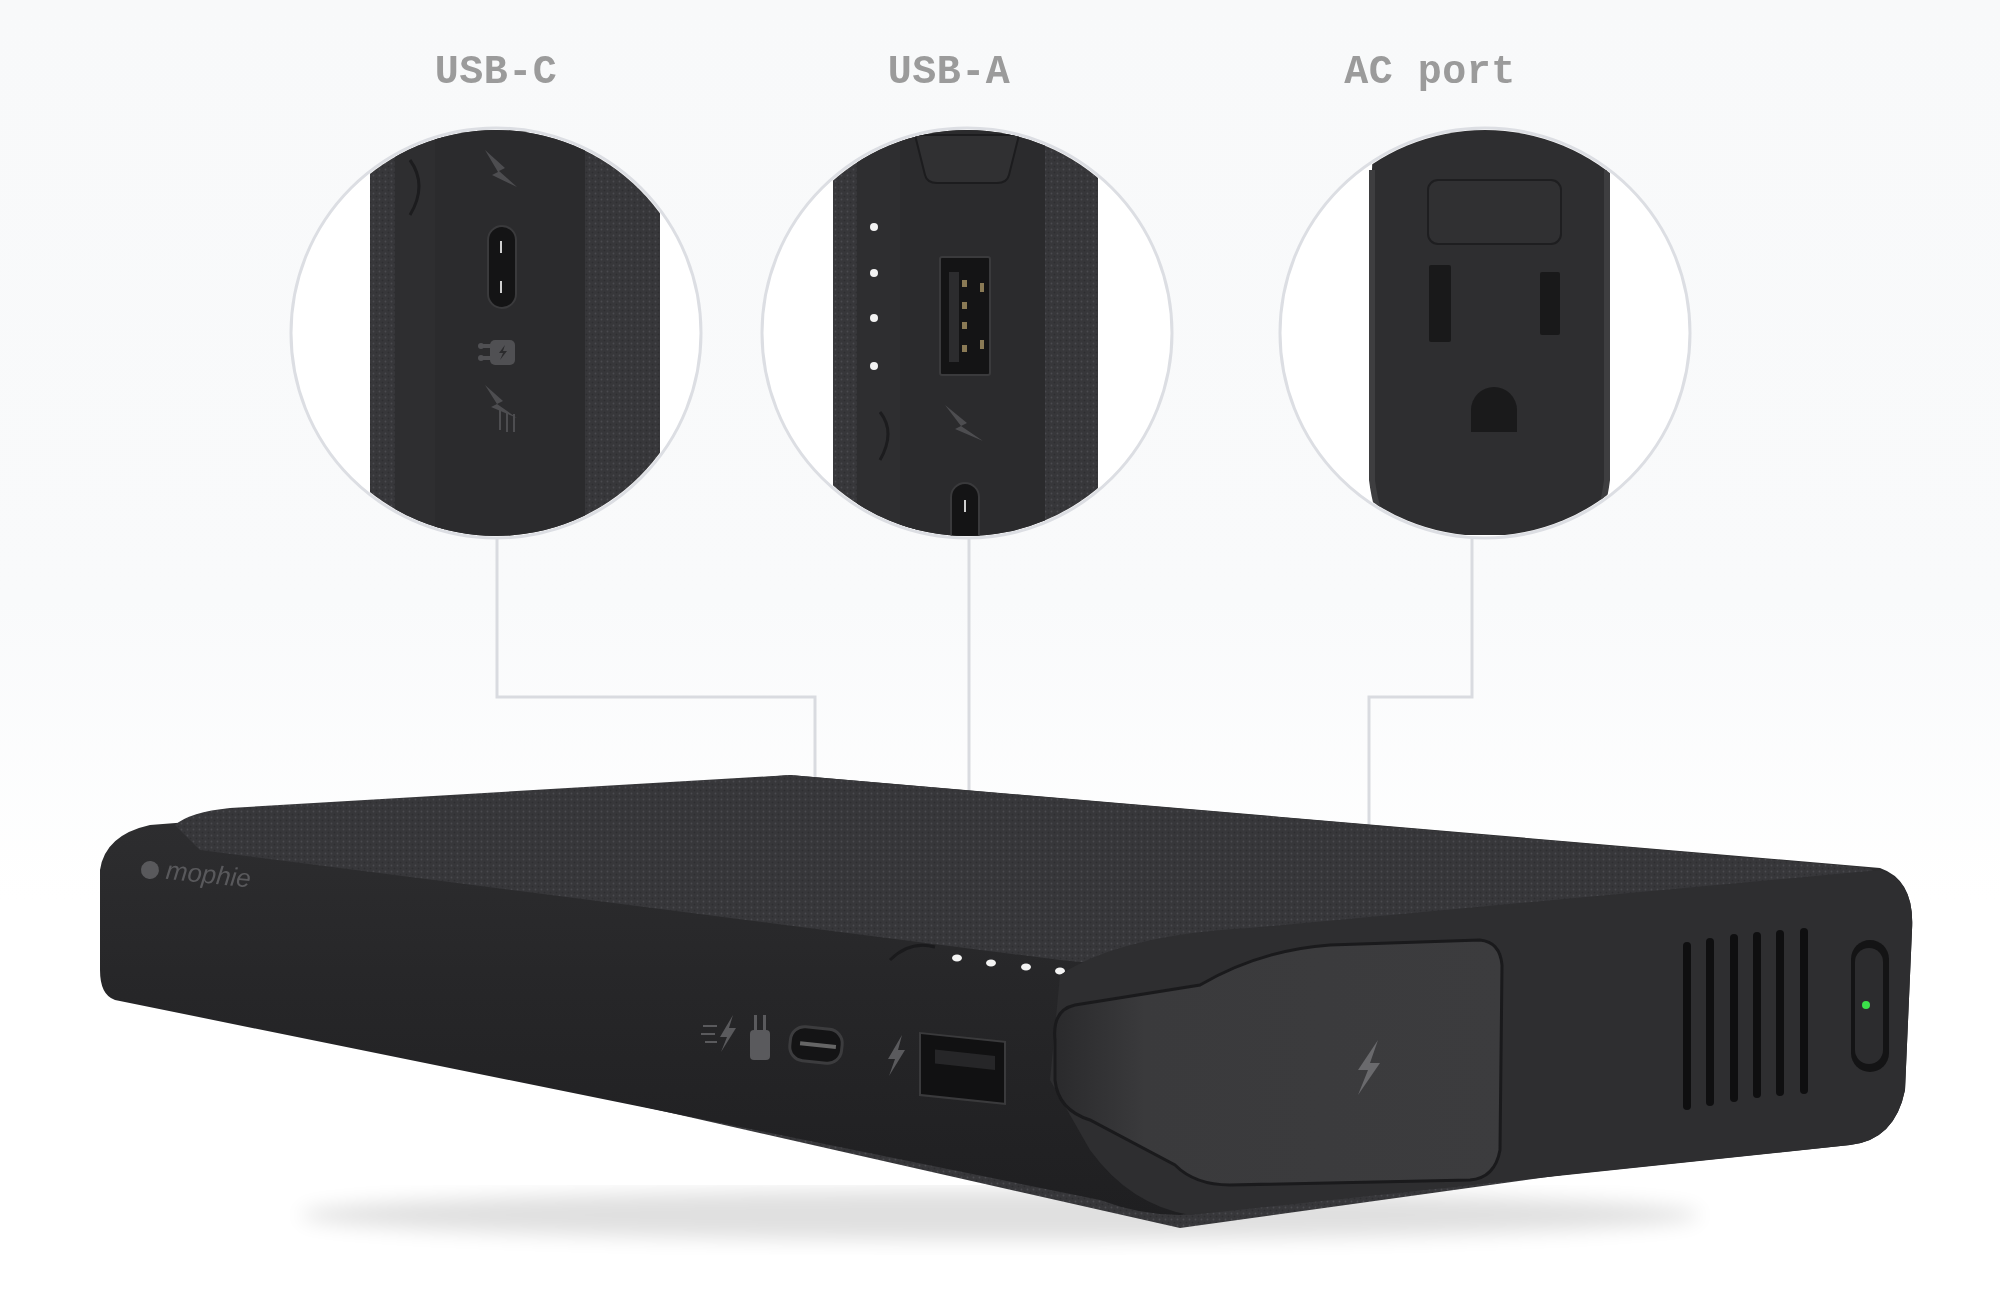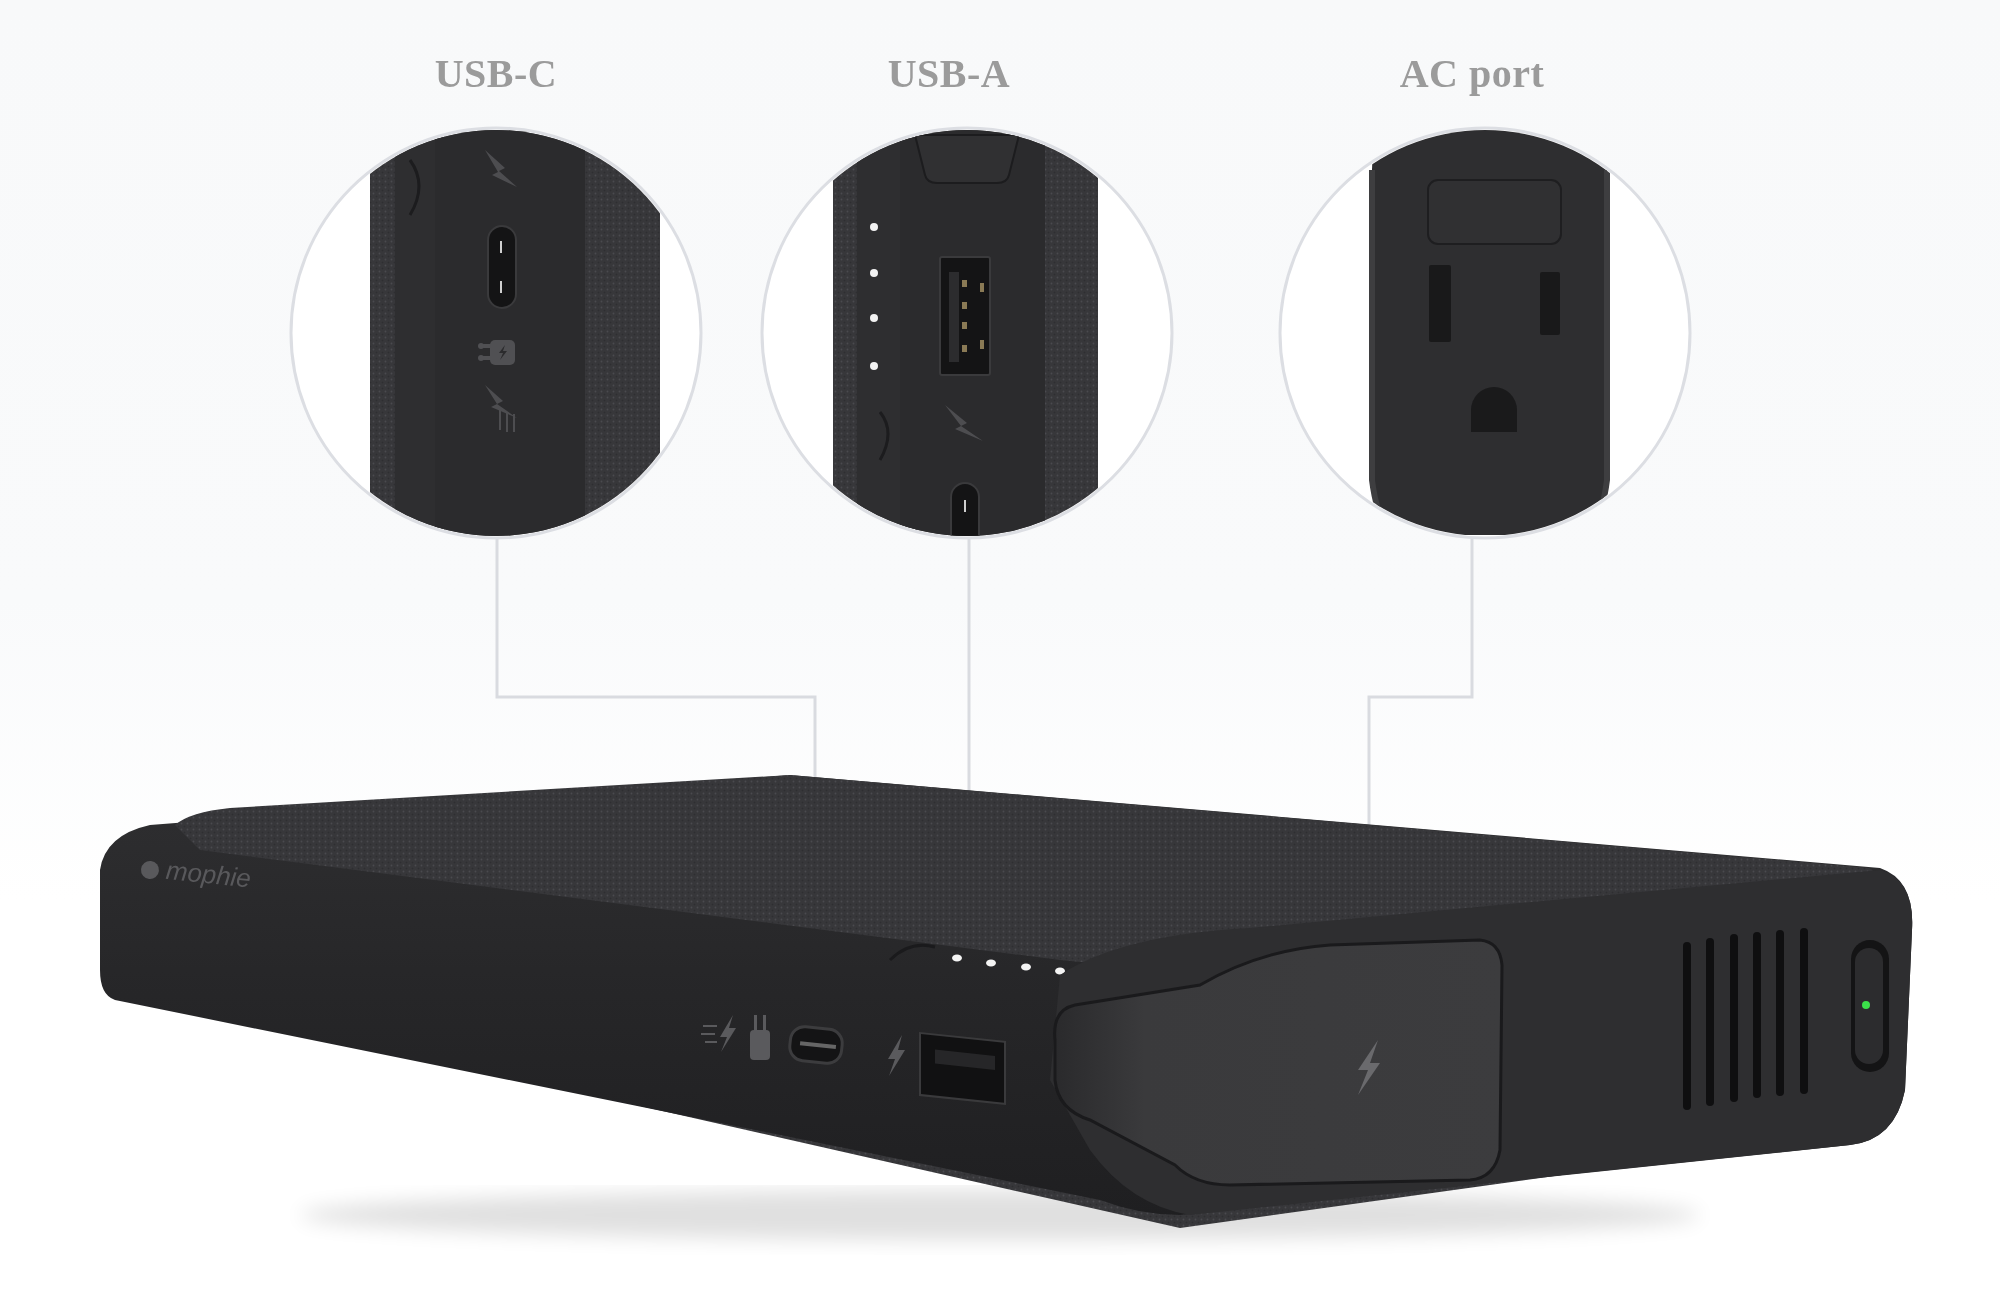--- a/index.html
+++ b/index.html
@@ -4,31 +4,31 @@
 <style>
   html, body { margin:0; padding:0; }
   body {
     width:2000px; height:1292px; overflow:hidden; position:relative;
     background: linear-gradient(to bottom, #f8f9fa 0px, #f9fafb 600px, #ffffff 900px, #ffffff 1292px);
     font-family: "Liberation Sans", "DejaVu Sans", sans-serif;
   }
   .label {
     position:absolute; top:50px; width:300px; text-align:center;
     font-size:40px; font-weight:bold; color:#9b9b9b; letter-spacing:0.5px;
-    font-family: Liberation Serif, serif;
+    font-family: Liberation Mono, monospace;
   }
   svg.scene { position:absolute; left:0; top:0; }
   .brand { font-family: "Liberation Sans", sans-serif; font-style: italic; }
 </style>
 </head>
 <body>
 
 <div class="label" style="left:346px;">USB-C</div>
 <div class="label" style="left:799px;">USB-A</div>
-<div class="label" style="left:1322px;">AC port</div>
+<div class="label" style="left:1280px;">AC port</div>
 
 <svg class="scene" width="2000" height="1292" viewBox="0 0 2000 1292">
   <defs>
     <pattern id="fabric" width="6" height="6" patternUnits="userSpaceOnUse">
       <rect width="6" height="6" fill="#37373a"></rect>
       <circle cx="1.5" cy="1.5" r="0.9" fill="#4a4a4e"></circle>
       <circle cx="4.5" cy="4.5" r="0.9" fill="#2e2e31"></circle>
     </pattern>
     <linearGradient id="bodyGrad" x1="0" y1="0" x2="0" y2="1">
       <stop offset="0" stop-color="#2f2f31"></stop>

